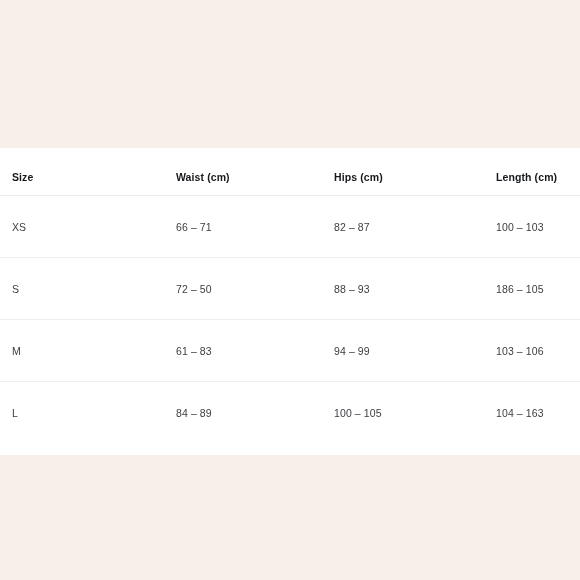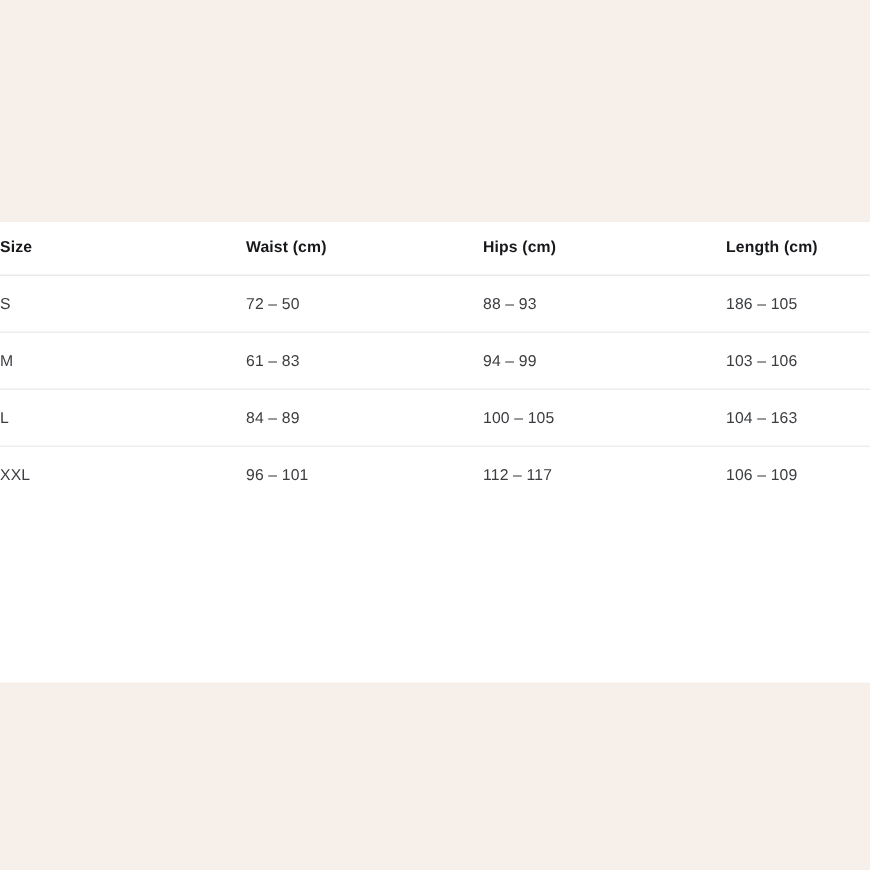--- a/index.html
+++ b/index.html
@@ -40,21 +40,21 @@
   }
 
   table.size-table col.c-size   { width: 164px; }
   table.size-table col.c-waist  { width: 158px; }
   table.size-table col.c-hips   { width: 162px; }
   table.size-table col.c-length { width: 96px;  }
 
   table.size-table th,
   table.size-table td {
     text-align: left;
-    padding: 0;
+    padding: 12px;
     vertical-align: middle;
   }
 
   
   thead tr.header-row th {
     height: 33px;
     font-size: 10.5px;
     font-weight: bold;
     color: #16181b;
     letter-spacing: 0.1px;
@@ -100,20 +100,26 @@
         <tr class="header-row">
           <th class="cell-pad-left">Size</th>
           <th>Waist (cm)</th>
           <th>Hips (cm)</th>
           <th>Length (cm)</th>
         </tr>
       </thead>
 
       <tbody>
 
+        <tr class="size-row">
+          <td class="cell-pad-left">XS</td>
+          <td>66 – 71</td>
+          <td>82 – 87</td>
+          <td>100 – 103</td>
+        </tr>
 
         <tr class="size-row">
           <td class="cell-pad-left">S</td>
           <td>72 – 50</td>
           <td>88 – 93</td>
           <td>186 – 105</td>
         </tr>
 
         <tr class="size-row">
           <td class="cell-pad-left">M</td>
@@ -123,25 +129,19 @@
         </tr>
 
         <tr class="size-row">
           <td class="cell-pad-left">L</td>
           <td>84 – 89</td>
           <td>100 – 105</td>
           <td>104 – 163</td>
         </tr>
 
 
-        <tr class="size-row">
-          <td class="cell-pad-left">XXL</td>
-          <td>96 – 101</td>
-          <td>112 – 117</td>
-          <td>106 – 109</td>
-        </tr>
 
 
       </tbody>
     </table>
 
   </div>
 </div>
 
 </body></html>

